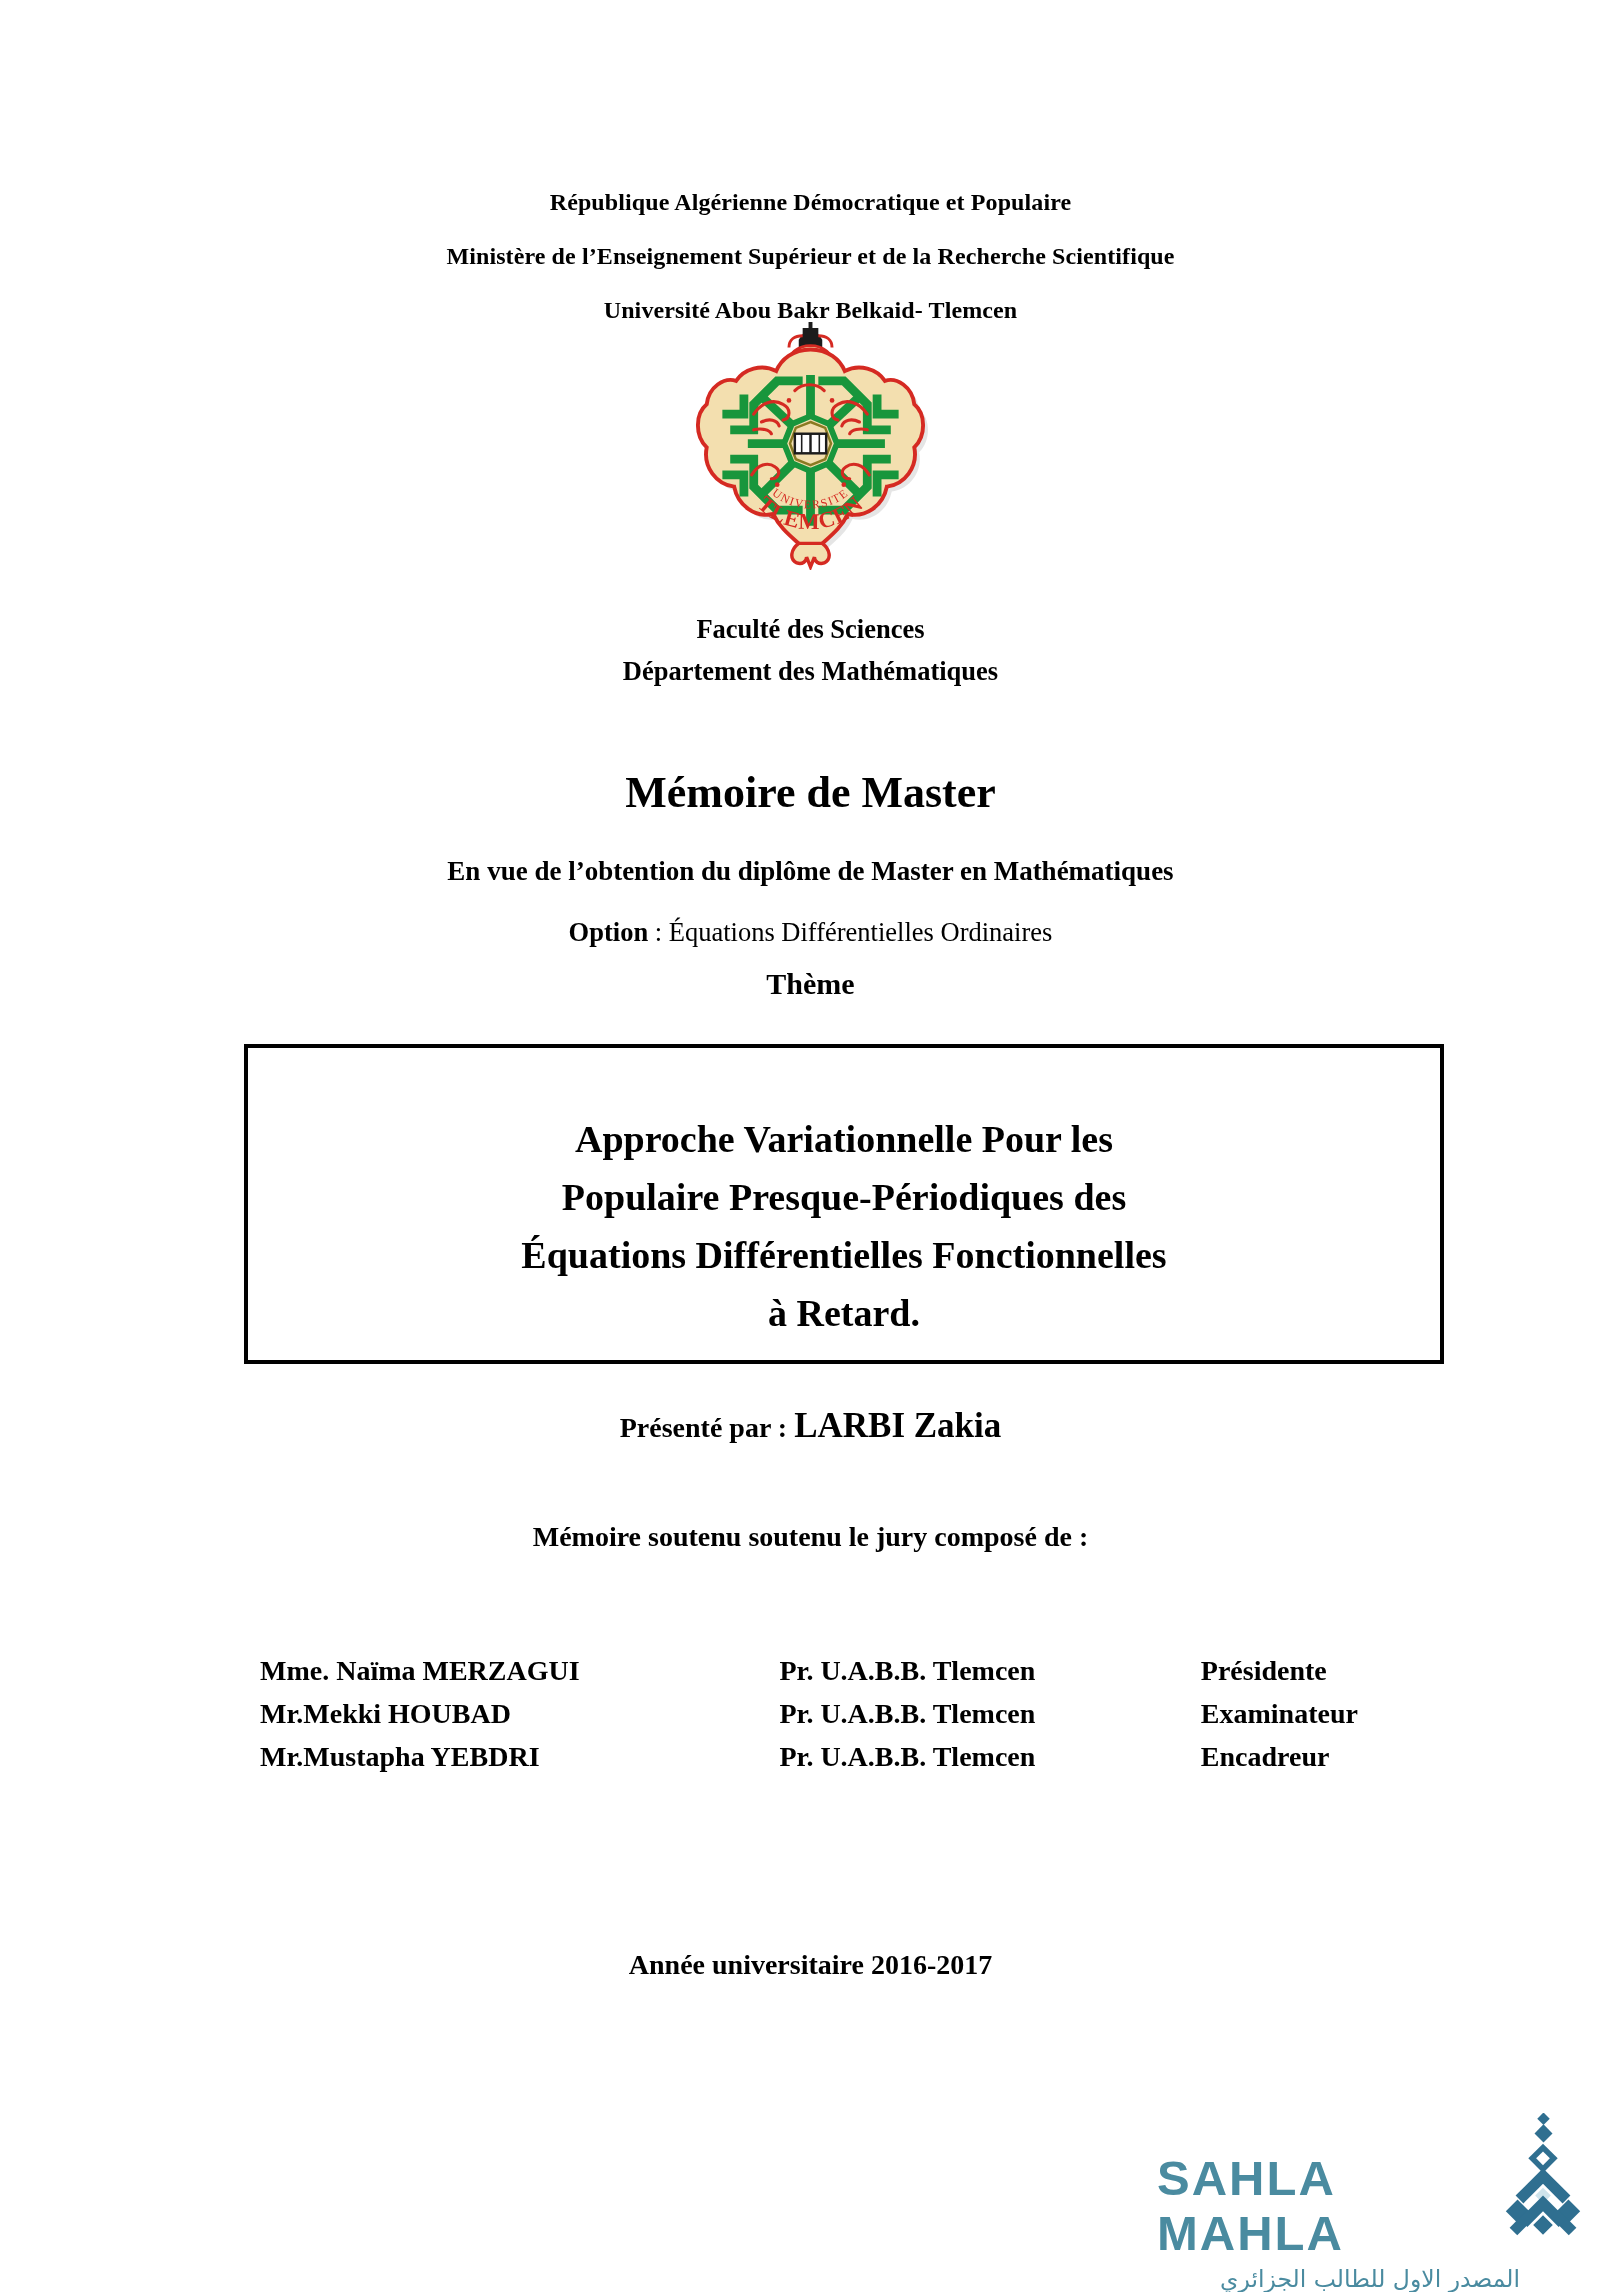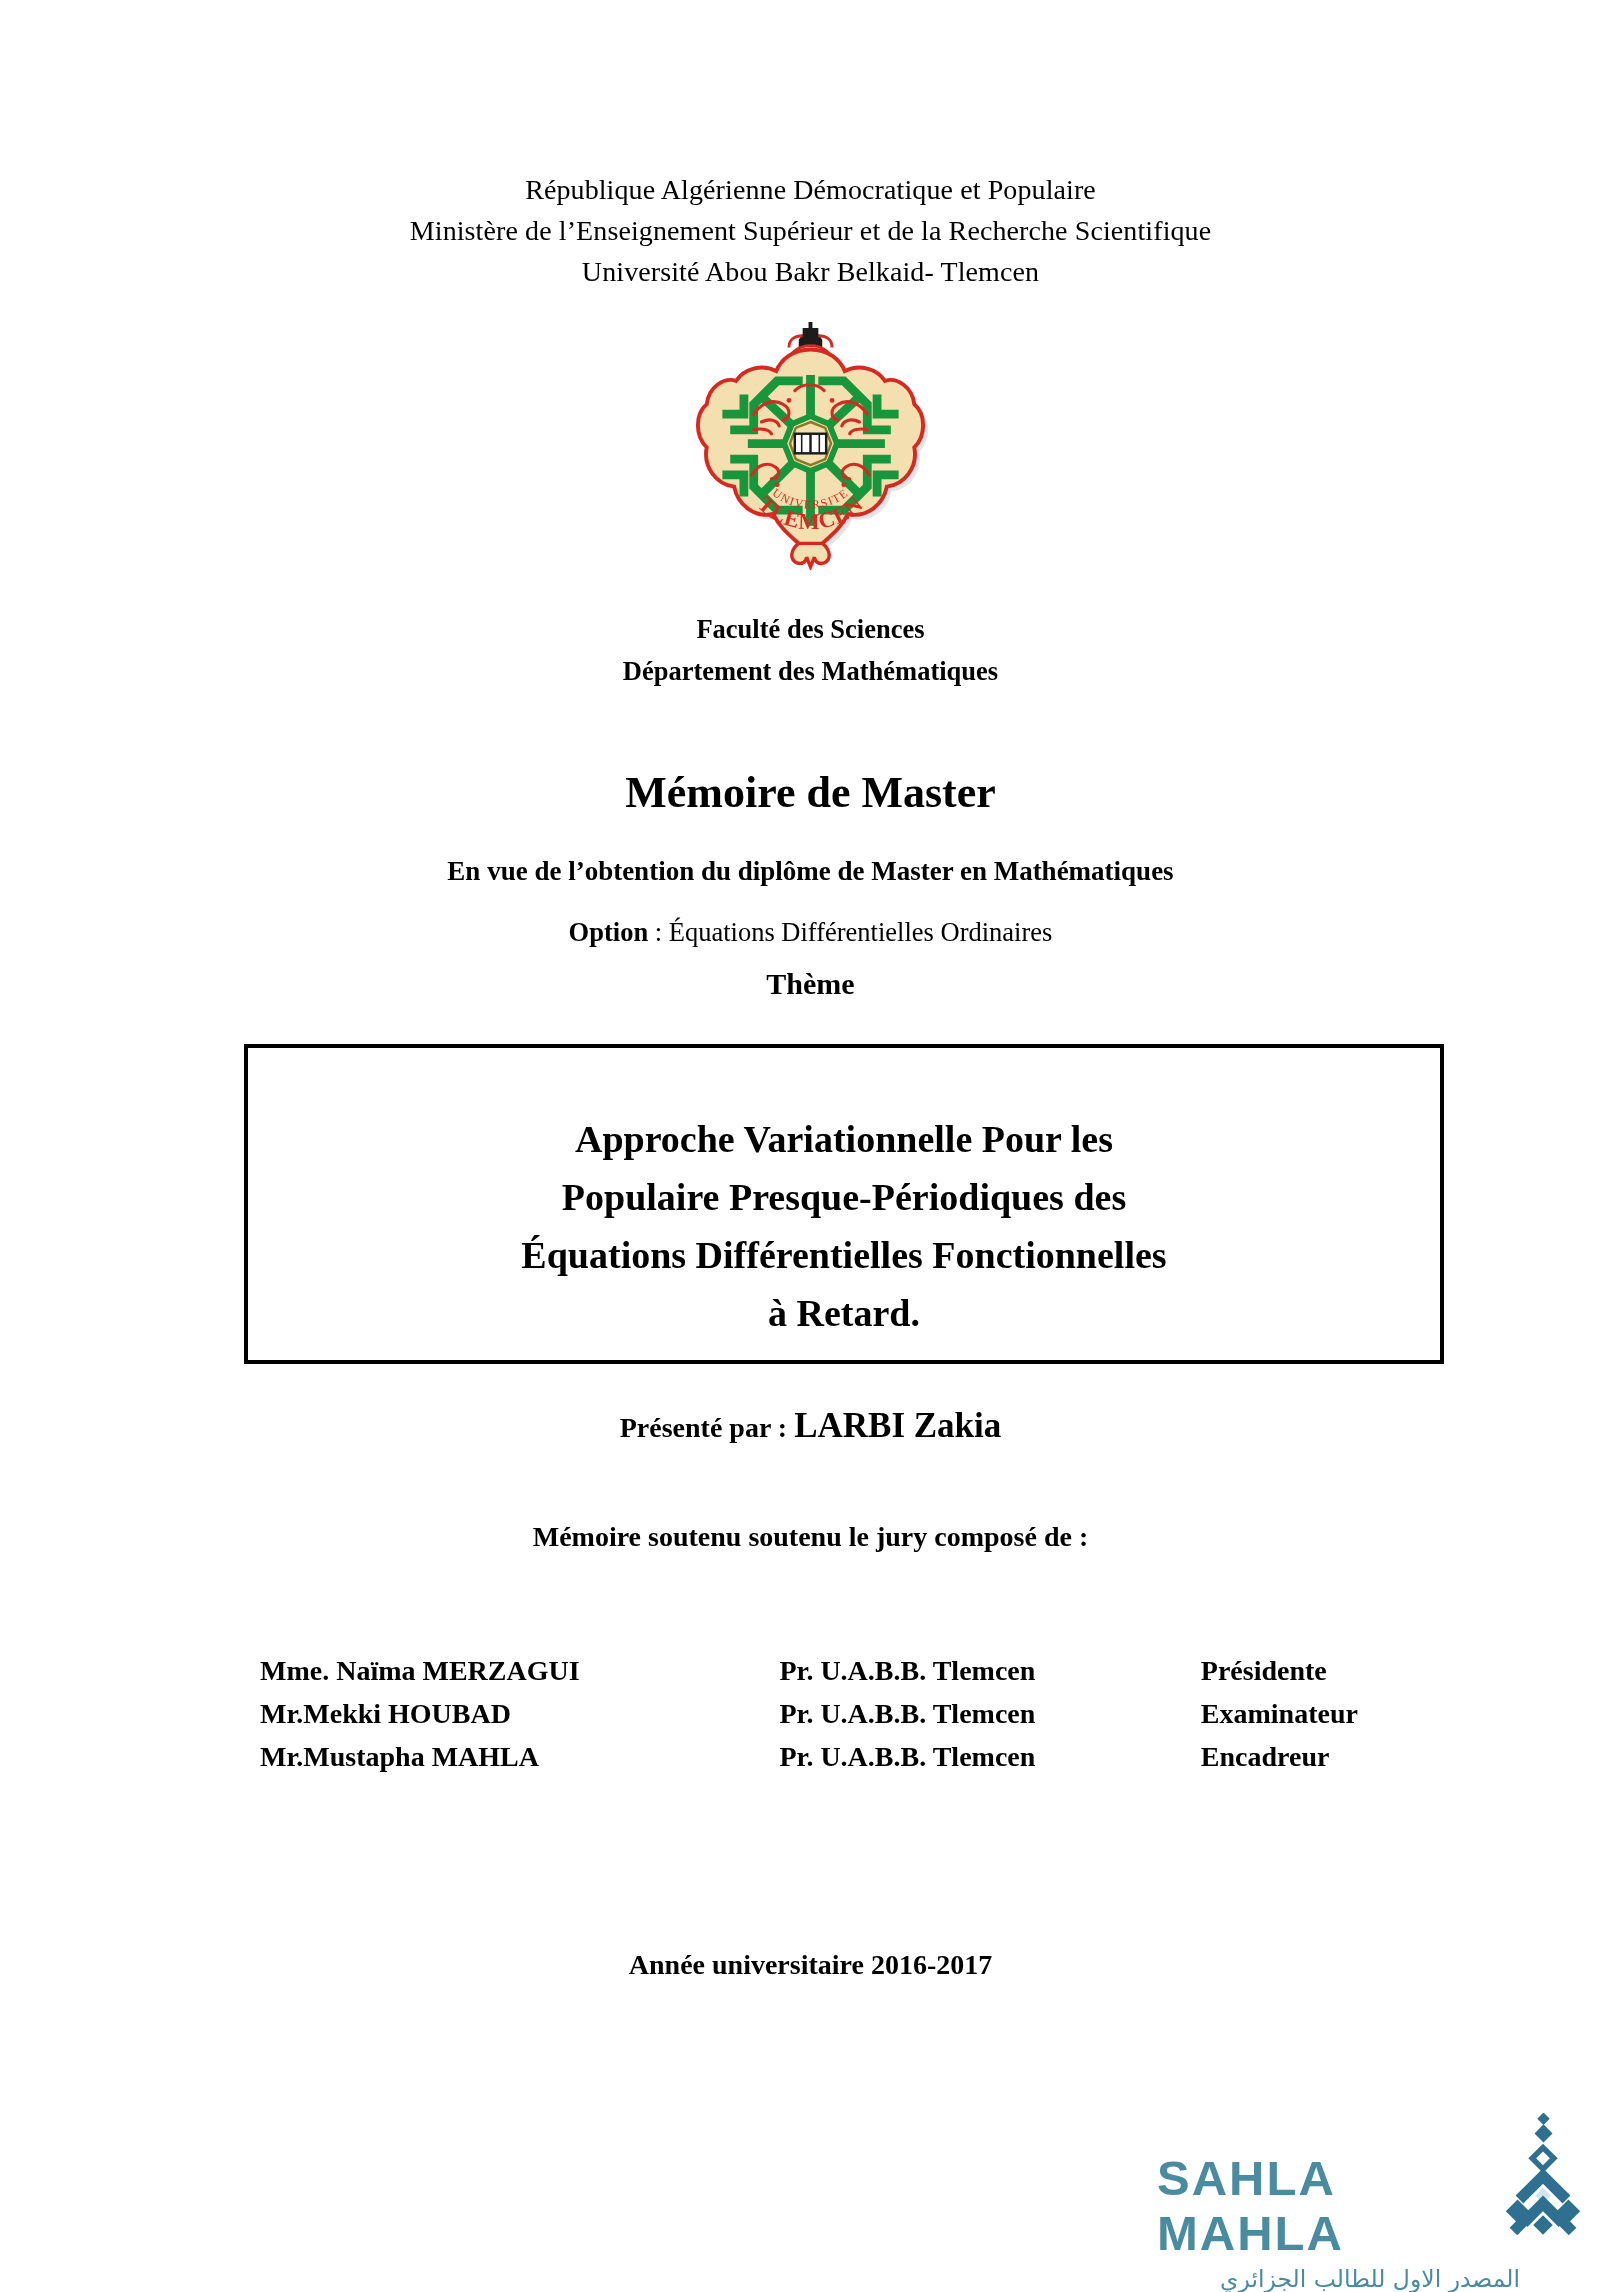--- a/index.html
+++ b/index.html
@@ -26,25 +26,26 @@
 
   
   .header-block {
     position: absolute;
     top: 169px;
     left: 0;
     width: 1621px;
     text-align: center;
   }
   .header-line {
-    font-weight: normal;
-    font-size: 28px;
+    font-weight: bold;
+    font-size: 24px;
     line-height: 41px;
     letter-spacing: 0.1px;
     white-space: nowrap;
+    margin-top: 13px;
   }
 
   
   .logo-wrap {
     position: absolute;
     top: 320px;
     left: 693px;
     width: 235px;
     height: 250px;
   }
@@ -400,21 +401,21 @@
         <td class="jc-name">Mme. Naïma MERZAGUI</td>
         <td class="jc-affil">Pr. U.A.B.B. Tlemcen</td>
         <td class="jc-role">Présidente</td>
       </tr>
       <tr>
         <td class="jc-name">Mr.Mekki HOUBAD</td>
         <td class="jc-affil">Pr. U.A.B.B. Tlemcen</td>
         <td class="jc-role">Examinateur</td>
       </tr>
       <tr>
-        <td class="jc-name">Mr.Mustapha MAHLA</td>
+        <td class="jc-name">Mr.Mustapha YEBDRI</td>
         <td class="jc-affil">Pr. U.A.B.B. Tlemcen</td>
         <td class="jc-role">Encadreur</td>
       </tr>
     </tbody>
   </table>
 
   <div class="year-line">Année universitaire 2016-2017</div>
 
   <div class="watermark">
     <div class="wm-row">

